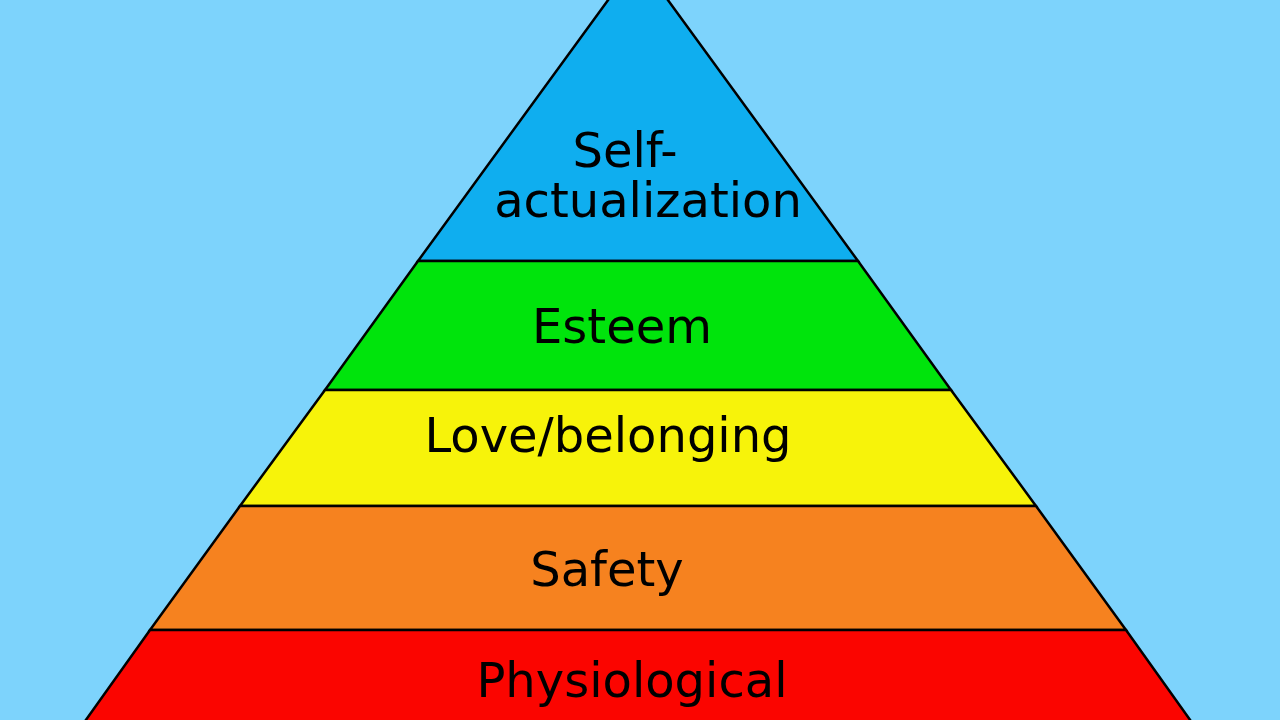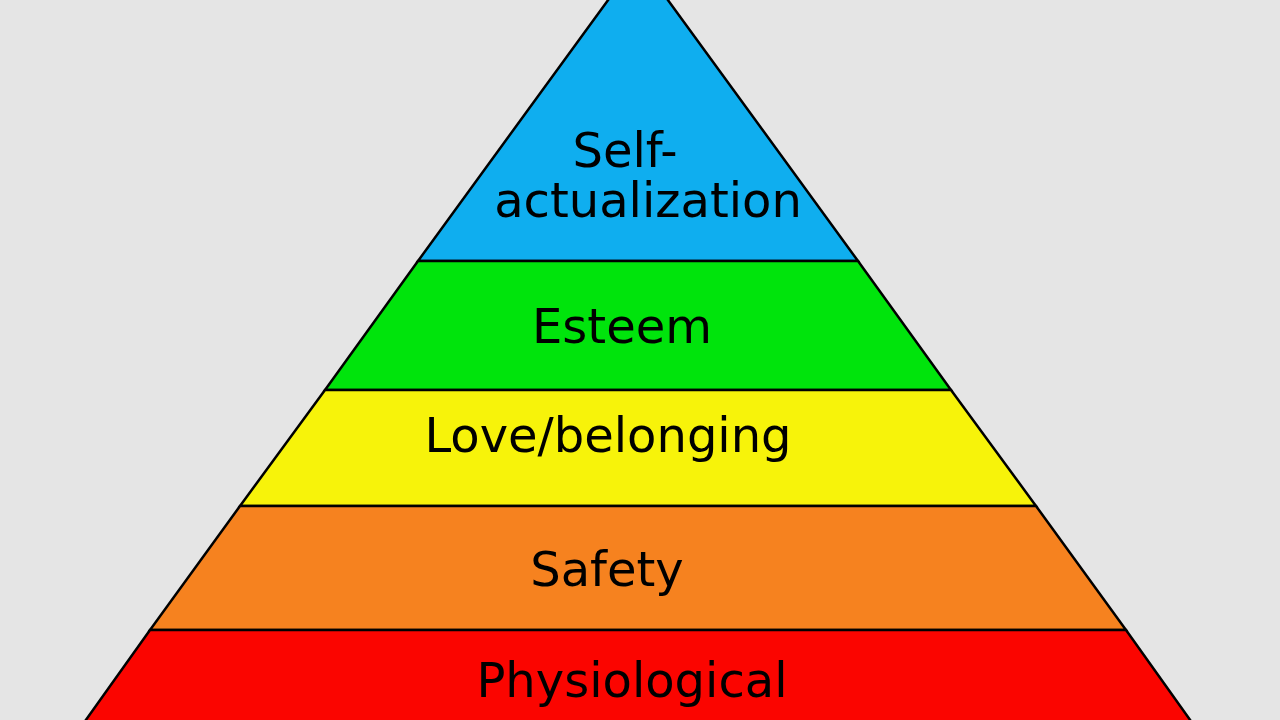--- a/index.html
+++ b/index.html
@@ -10,21 +10,21 @@
   body {
     width: 1280px;
     height: 720px;
     overflow: hidden;
     font-family: "DejaVu Sans", "Liberation Sans", sans-serif;
   }
   #stage {
     position: relative;
     width: 1280px;
     height: 720px;
-    background: #e5e5e5;
+    background: #7dd3fc;
   }
   svg#pyramid-svg {
     display: block;
     width: 1280px;
     height: 720px;
   }
   .level-polygon {
     stroke: #000000;
     stroke-width: 2.5;
     stroke-linejoin: miter;

